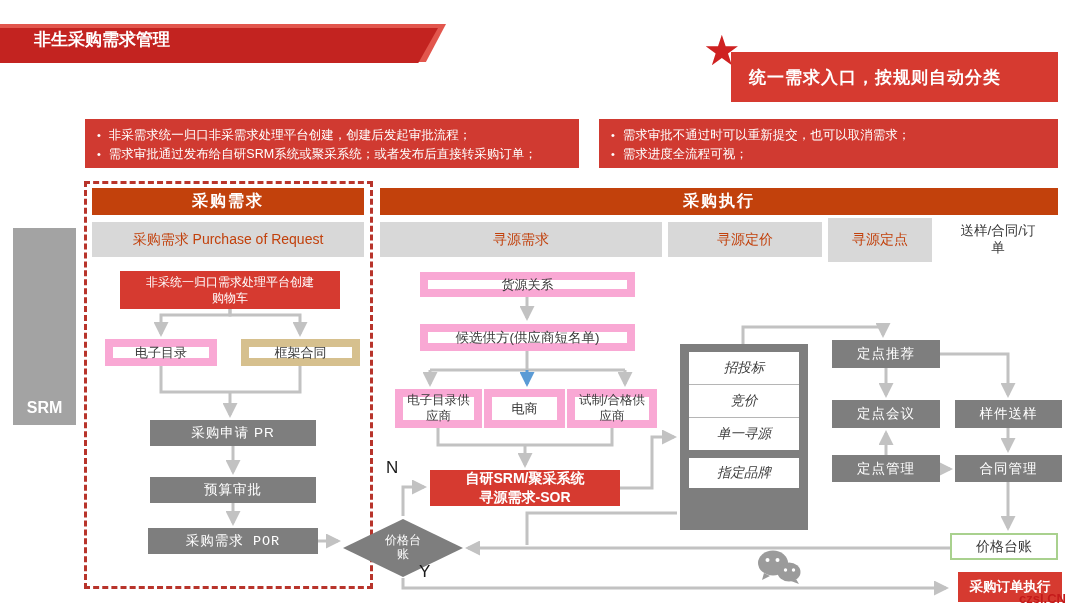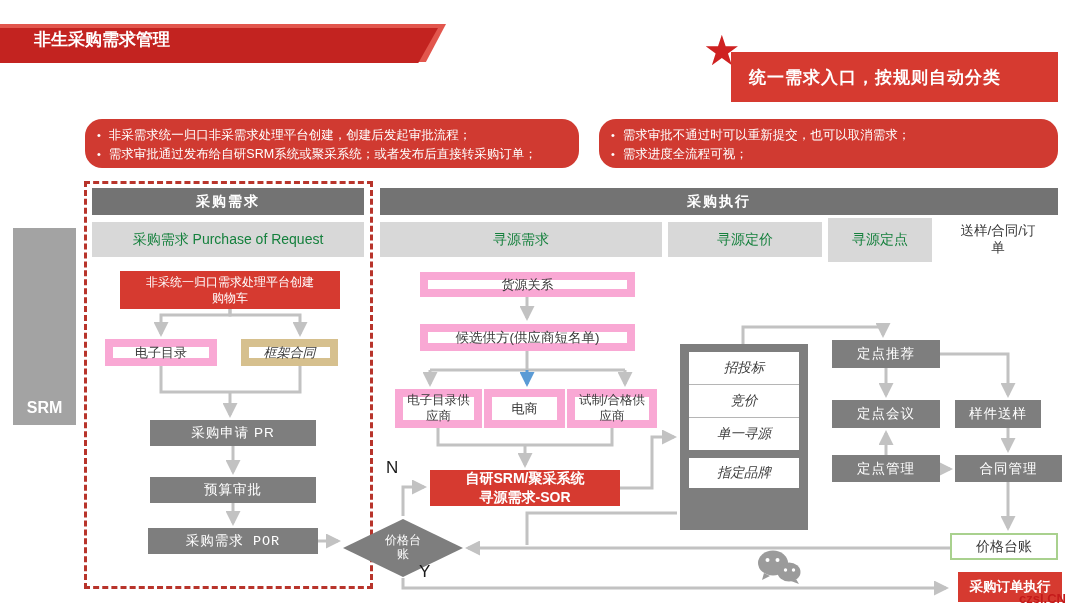--- a/index.html
+++ b/index.html
@@ -7,25 +7,25 @@
         font-family:"Liberation Sans","DejaVu Sans",sans-serif;color:#3a3a3a;}
   .abs{position:absolute;box-sizing:border-box;}
   .ctr{display:flex;align-items:center;justify-content:center;text-align:center;}
   .banner{background:#c32320;color:#fff;font-weight:bold;font-size:17px;
           display:flex;align-items:flex-start;padding-left:34px;
           clip-path:polygon(0 0,100% 0,95.5% 100%,0 100%);}
   .banner-light{background:#e2564d;clip-path:polygon(0 0,100% 0,95.5% 100%,0 100%);}
   .star{color:#cf2121;font-size:42px;line-height:1;}
   .hl-box{background:#d63a30;color:#fff;font-weight:bold;font-size:17px;
           display:flex;align-items:center;padding-left:18px;letter-spacing:1px;}
-  .note-box{background:#d03a31;color:#fff;font-size:12.5px;padding:7px 10px 16px 8px;line-height:19px;border-radius:17px;}
+  .note-box{background:#d03a31;color:#fff;font-size:12.5px;padding:7px 10px 16px 8px;line-height:19px;}
   .note-line{display:flex;}
   .note-line:before{content:"•";margin:0 8px 0 4px;font-size:11px;}
-  .red-bar{background:#737373;color:#fff;font-weight:bold;font-size:14px;letter-spacing:2px;}
-  .gray-sub{background:#d8d8d8;color:#15803d;font-size:14px;}
+  .red-bar{background:#c2410c;color:#fff;font-weight:bold;font-size:16px;letter-spacing:2px;}
+  .gray-sub{background:#d8d8d8;color:#c2410c;font-size:14px;}
   .rnode{background:#d63a30;color:#fff;line-height:1.35;}
   .gnode{background:#7e7e7e;color:#fff;font-size:13.5px;letter-spacing:1px;}
   .wnode{background:#fff;border:8px solid #f9a8d4;color:#3a3a3a;font-size:13px;}
   .dashed{border:3px dashed #b8342b;}
   .srmbar{background:#a3a3a3;color:#fff;font-weight:bold;font-size:16px;
           display:flex;align-items:flex-end;justify-content:center;padding-bottom:8px;}
   .mwrap{background:#7e7e7e;padding:8px 9px;display:flex;flex-direction:column;}
   .mitem{background:#fff;color:#3a3a3a;font-size:13.5px;height:32px;flex:0 0 32px;
          display:flex;align-items:center;justify-content:center;border-bottom:1px solid #b5b5b5;}
   .mitem.last4{border-bottom:none;}
@@ -114,21 +114,21 @@
   <div class="abs gray-sub ctr" style="left:92px;top:222px;width:272px;height:35px;">
     <span>采购需求 Purchase of Request</span>
   </div>
   <div class="abs rnode ctr" style="left:120px;top:271px;width:220px;height:38px;font-size:12px;flex-direction:column;">
     <span>非采统一归口需求处理平台创建</span>
     <span>购物车</span>
   </div>
   <div class="abs wnode ctr" style="left:105px;top:339px;width:112px;height:27px;">
     <span>电子目录</span>
   </div>
-  <div class="abs wnode ctr" style="left:241px;top:339px;width:97px;height:27px;border-color:#d6c08e;font-style:italic;">
+  <div class="abs wnode ctr" style="left:241px;top:339px;width:119px;height:27px;border-color:#d6c08e;">
     <span>框架合同</span>
   </div>
   <div class="abs gnode ctr" style="left:150px;top:420px;width:166px;height:26px;">
     <span>采购申请 PR</span>
   </div>
   <div class="abs gnode ctr" style="left:150px;top:477px;width:166px;height:26px;">
     <span>预算审批</span>
   </div>
   <div class="abs gnode ctr" style="left:148px;top:528px;width:170px;height:26px;font-family:Liberation Mono, monospace;">
     <span>采购需求 POR</span>
@@ -179,21 +179,21 @@
 
   <div class="abs gnode ctr" style="left:832px;top:340px;width:108px;height:28px;">
     <span>定点推荐</span>
   </div>
   <div class="abs gnode ctr" style="left:832px;top:400px;width:108px;height:28px;">
     <span>定点会议</span>
   </div>
   <div class="abs gnode ctr" style="left:832px;top:455px;width:108px;height:27px;">
     <span>定点管理</span>
   </div>
-  <div class="abs gnode ctr" style="left:955px;top:400px;width:86px;height:28px;">
+  <div class="abs gnode ctr" style="left:955px;top:400px;width:107px;height:28px;">
     <span>样件送样</span>
   </div>
   <div class="abs gnode ctr" style="left:955px;top:455px;width:107px;height:27px;">
     <span>合同管理</span>
   </div>
   <div class="abs ctr" style="left:950px;top:533px;width:108px;height:27px;background:#fff;border:2px solid #a9d18e;font-size:14px;">
     <span>价格台账</span>
   </div>
 
   <div class="abs ctr" style="left:343px;top:517px;width:120px;height:62px;">

